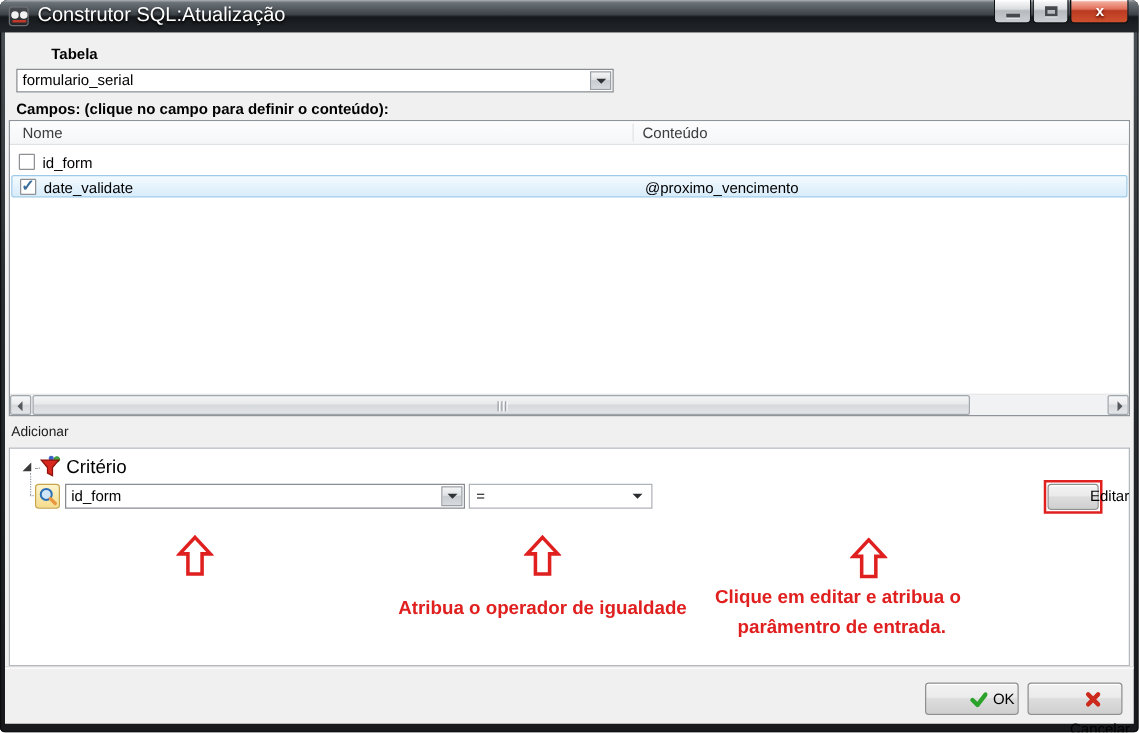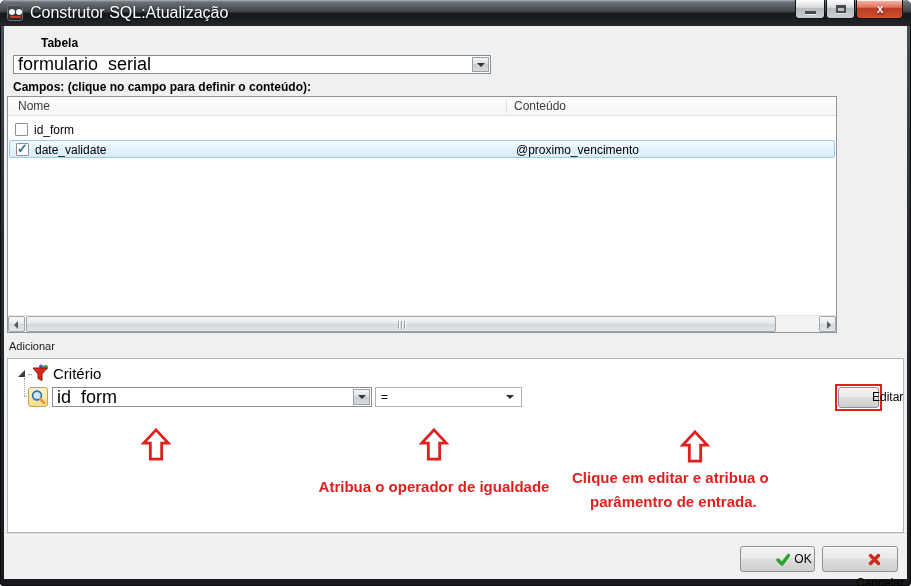--- a/index.html
+++ b/index.html
@@ -29,34 +29,34 @@
   .glyph-min{position:absolute;left:9px;top:11px;width:11px;height:3px;background:#46494d;
     box-shadow:0 1px 0 rgba(255,255,255,.7);}
   .glyph-max{position:absolute;left:9px;top:5px;width:10px;height:8px;border:2px solid #46494d;
     border-top-width:3px;box-shadow:0 1px 0 rgba(255,255,255,.6);}
   .glyph-close{position:absolute;left:17px;top:3px;width:12px;height:12px;color:#fff;
     font-weight:bold;font-size:12px;line-height:12px;text-align:center;text-shadow:0 1px 2px #5a0f05;}
   
   .client{position:absolute;left:4px;top:26px;width:903px;height:553px;background:#f0f0f0;}
   .lbl-bold{position:absolute;font-size:12px;font-weight:bold;color:#000;white-space:nowrap;}
   
-  .combo{position:absolute;background:#fff;border:1px solid #898c90;font-size:18px;text-decoration:underline;}
+  .combo{position:absolute;background:#fff;border:1px solid #898c90;font-size:12px;text-decoration:underline;}
   .combo .val{position:absolute;left:4px;top:0;right:20px;height:100%;line-height:17px;
     white-space:nowrap;overflow:hidden;}
   .combo .btn{position:absolute;top:1px;right:1px;bottom:1px;width:17px;
     background:linear-gradient(180deg,#f4f5f6 0%,#dfe2e5 45%,#c8ccd0 50%,#d8dbde 100%);
     border:1px solid #9aa0a6;}
   .combo .btn .tri{position:absolute;left:50%;top:50%;margin:-2px 0 0 -4px;width:0;height:0;
     border-left:4px solid transparent;border-right:4px solid transparent;border-top:4px solid #303336;}
   .combo-flat{position:absolute;background:#fff;border:1px solid #b0b3b7;font-size:12px;}
   .combo-flat .val{position:absolute;left:5px;top:0;right:18px;height:100%;line-height:18px;}
   .combo-flat .tri{position:absolute;right:7px;top:50%;margin-top:-2px;width:0;height:0;
     border-left:4px solid transparent;border-right:4px solid transparent;border-top:4px solid #2b2e31;}
   
-  .tbl{position:absolute;left:3px;top:70px;width:830px;height:237px;background:#fff;
+  .tbl{position:absolute;left:3px;top:70px;width:897px;height:237px;background:#fff;
     border:1px solid #8f949a;}
   .tbl-header{position:absolute;left:0;top:0;right:0;height:19px;
     background:linear-gradient(180deg,#fdfdfe,#f4f6f8);border-bottom:1px solid #dfe2e5;
     font-size:12px;color:#3c3c3c;}
   .tbl-header .h1{position:absolute;left:10px;top:2px;}
   .tbl-header .h2{position:absolute;left:506px;top:2px;}
   .tbl-header .div{position:absolute;left:498px;top:2px;bottom:2px;width:1px;background:#e0e3e6;}
   .trow{position:absolute;left:1px;right:1px;height:18px;font-size:12px;color:#000;}
   .trow .name{position:absolute;left:25px;top:2px;white-space:nowrap;}
   .trow .content{position:absolute;left:506px;top:2px;white-space:nowrap;}

